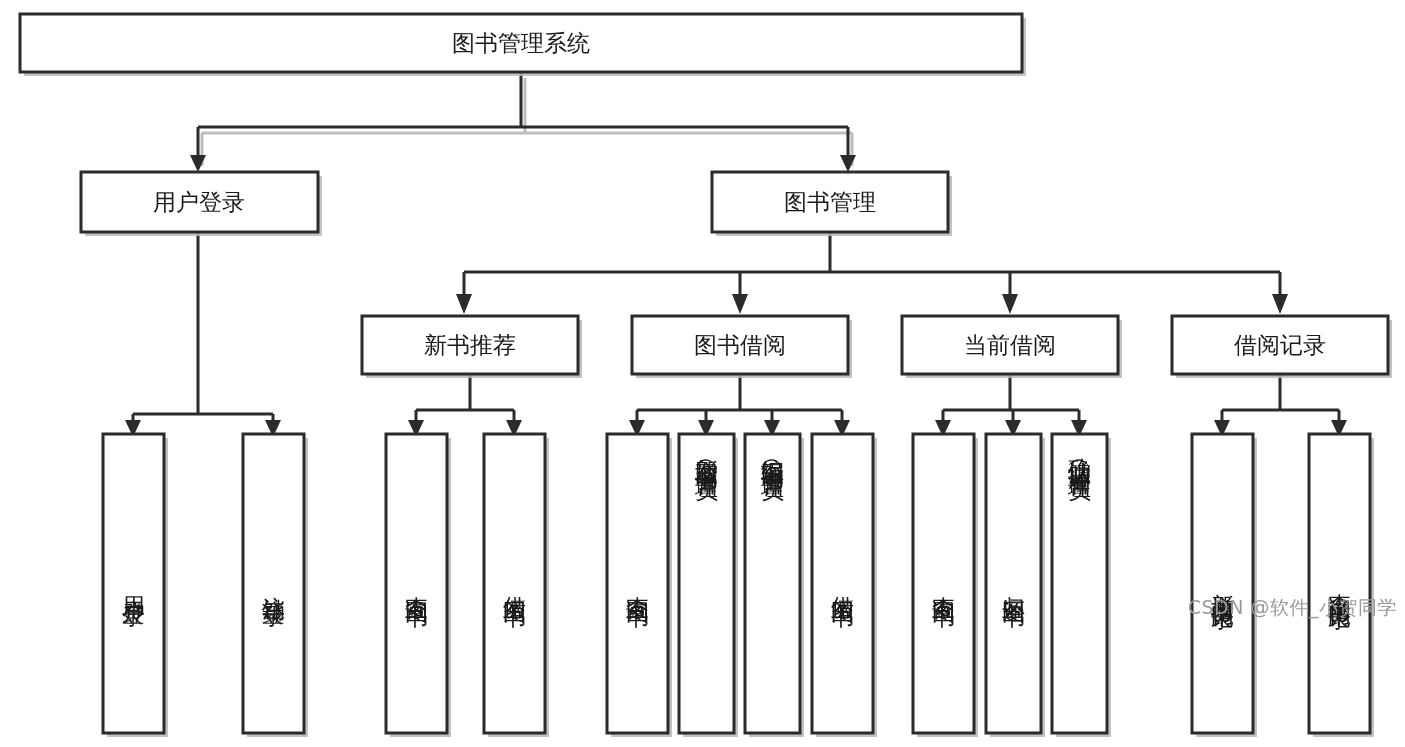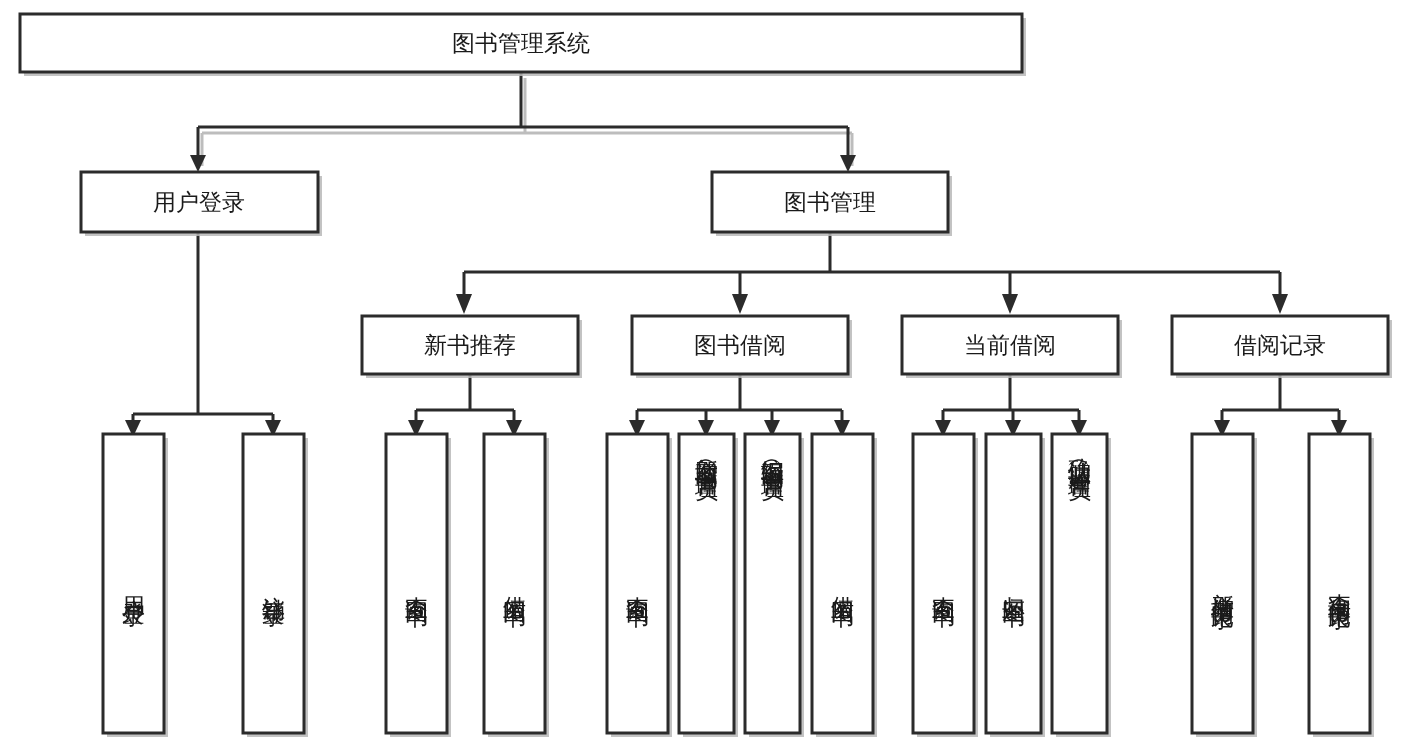--- a/index.html
+++ b/index.html
@@ -274,14 +274,15 @@
   </div>
 
   <div class="vlabel-wrap" style="left:1192px; top:434px; width:61px; height:299px;">
     <span class="vlabel">新增借阅记录</span>
   </div>
 
   <div class="vlabel-wrap" style="left:1309px; top:434px; width:61px; height:299px;">
     <span class="vlabel">查询借阅记录</span>
   </div>
 
+  <div id="watermark">CSDN @软件_小贺同学</div>
 
 </div>
 
 </body></html>

